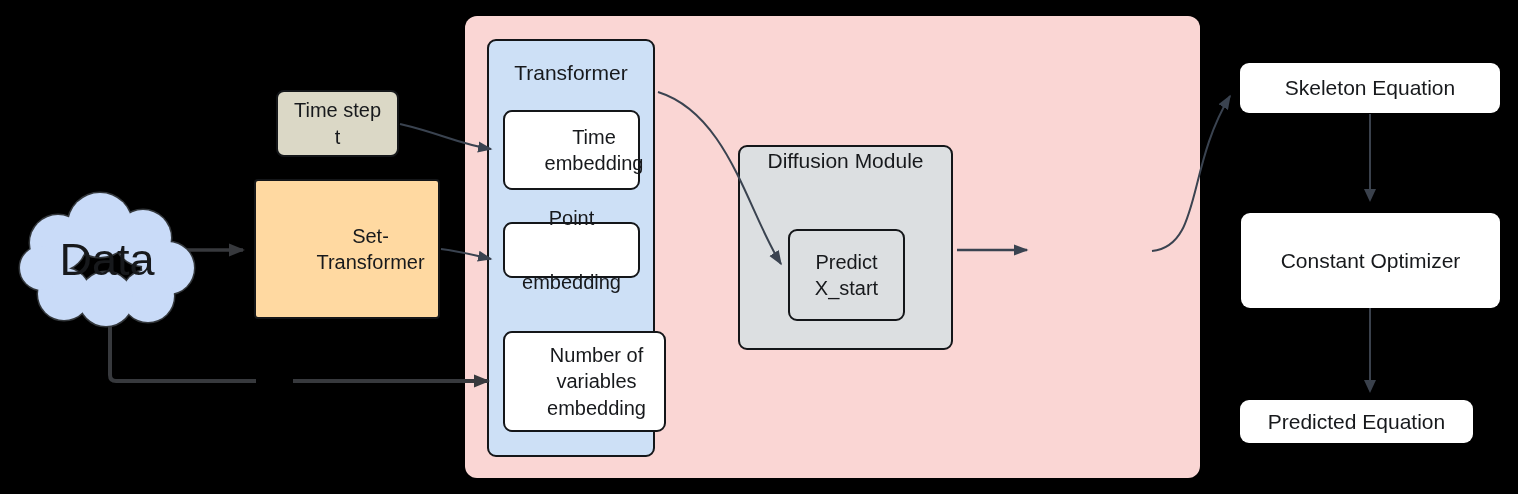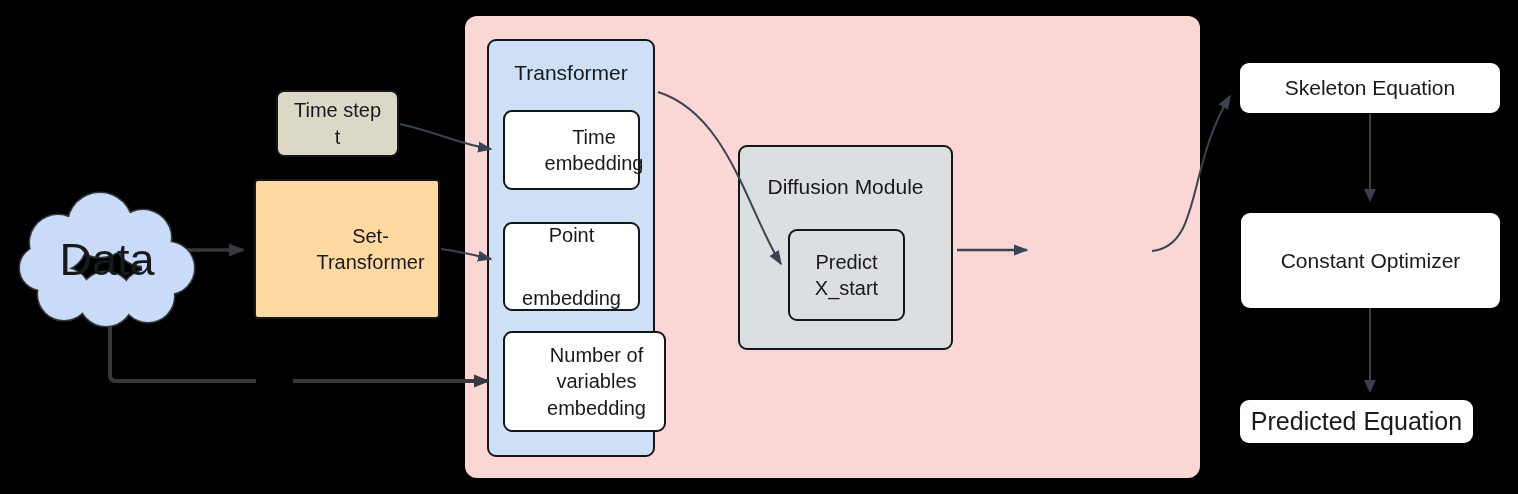--- a/index.html
+++ b/index.html
@@ -36,30 +36,30 @@
   }
   .cloud-label{
     position:absolute;left:20px;top:194px;width:174px;height:132px;
     display:flex;align-items:center;justify-content:center;
     font-size:45px;z-index:11;
   }
   
   #pink-container{left:465px;top:16px;width:735px;height:462px;border:none;border-radius:12px;}
   #transformer{left:487px;top:39px;width:168px;height:418px;padding-top:18px;font-size:21px;}
   #time-embedding{left:503px;top:110px;width:137px;height:80px;padding-left:45px;}
-  #point-embedding{left:503px;top:222px;width:137px;height:89px;gap:37px;}
+  #point-embedding{left:503px;top:222px;width:137px;height:56px;gap:37px;}
   #num-variables-embedding{left:503px;top:331px;width:163px;height:101px;padding-left:24px;}
-  #diffusion-module{left:738px;top:145px;width:215px;height:205px;padding-top:26px;font-size:21px;}
+  #diffusion-module{left:738px;top:145px;width:215px;height:205px;padding-top:0;font-size:21px;}
   #predict-x-start{left:788px;top:229px;width:117px;height:92px;}
   #decoder{left:1036px;top:79px;width:115px;height:338px;font-size:21px;}
   #time-step{left:276px;top:90px;width:123px;height:67px;border-radius:8px;}
   #set-transformer{left:254px;top:179px;width:186px;height:140px;border-radius:4px;padding-left:47px;}
   #skeleton-equation{left:1240px;top:63px;width:260px;height:50px;font-size:21px;}
   #constant-optimizer{left:1241px;top:213px;width:259px;height:95px;font-size:21px;}
-  #predicted-equation{left:1240px;top:400px;width:233px;height:43px;font-size:25px;justify-content:center;}
+  #predicted-equation{left:1240px;top:400px;width:233px;height:43px;font-size:21px;justify-content:center;}
 </style>
 </head>
 <body>
 
 <div class="canvas">
 
   <div class="node container" id="pink-container" style="background: rgb(250, 214, 212);"></div>
 
   <div class="node inner title-top" id="transformer" style="background: rgb(205, 224, 246);">
     <span>Transformer</span>

